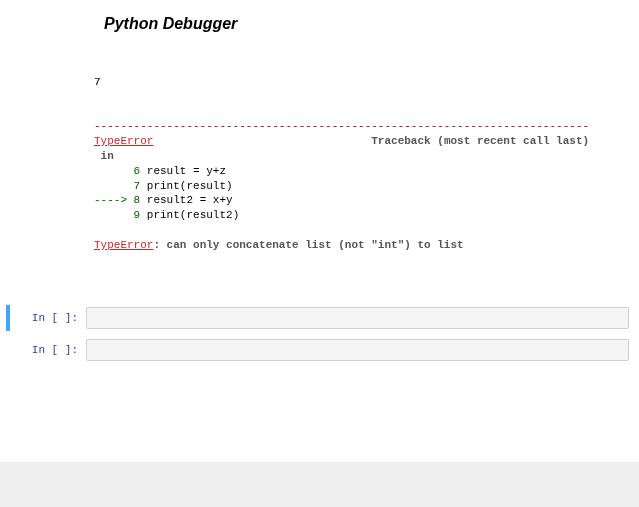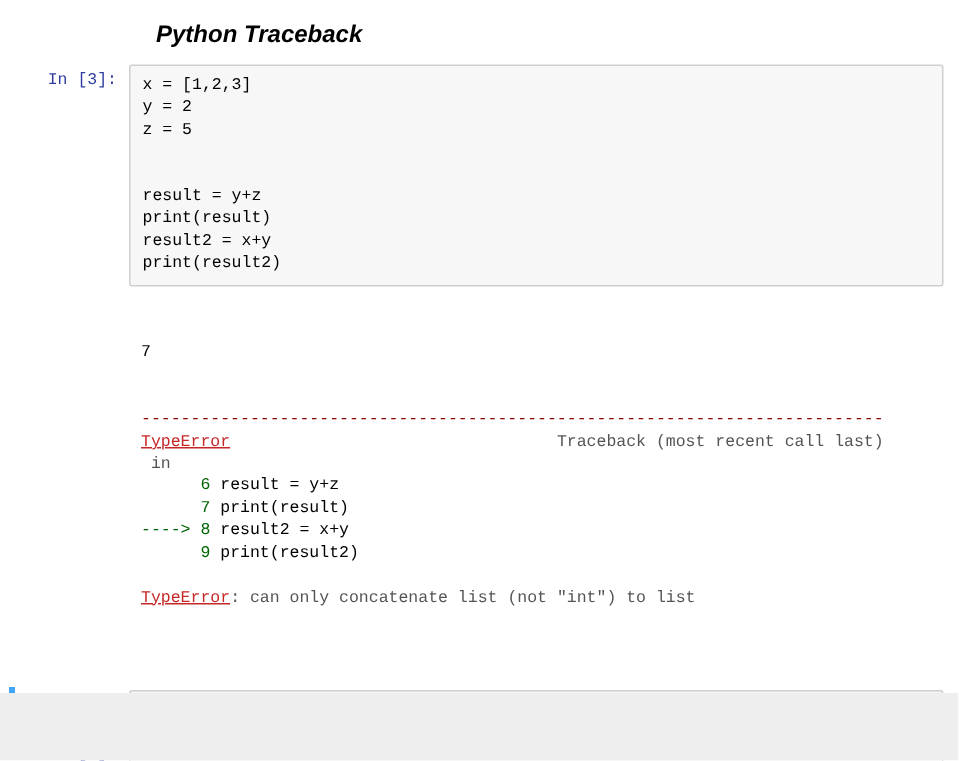--- a/index.html
+++ b/index.html
@@ -68,51 +68,39 @@
     font-family: Menlo, Monaco, Consolas, "Courier New", monospace;
     font-size: 11px;
     line-height: 1.35;
     white-space: pre;
   }
   .stdout { color: #000; }
   .err-sep { color: #8B0000; }
   .err-name { color: #c62828; text-decoration: underline; }
   .err-cyan { color: #008b8b; }
   .err-green { color: #006400; }
-  .err-gray { color: #555; }
+  .err-gray { color: #555; font-weight: bold; }
   .footer-gray {
     position: absolute;
     left: 0;
     right: 0;
     bottom: 0;
     height: 45px;
     background: #eeeeee;
   }
 </style>
 </head>
 <body>
 
 <div class="notebook">
 
   <div class="title-cell">
-    <h1>Python Traceback</h1>
+    <h1>Python Debugger</h1>
   </div>
 
-  <div class="cell">
-    <div class="prompt prompt-in">In [3]:</div>
-    <div class="code-area" id="exec-code">x = [1,2,3]
-y = 2
-z = 5
-
-
-result = y+z
-print(result)
-result2 = x+y
-print(result2)</div>
-  </div>
 
   <div class="output-area">
     <div class="stdout">7</div>
     <div id="err-block"><span class="err-sep">---------------------------------------------------------------------------</span>
 <span class="err-name">TypeError</span>                                 <span class="err-gray">Traceback (most recent call last)</span>
 <span class="err-cyan"><ipython-input-3-2caabeb6aacc></ipython-input-3-2caabeb6aacc></span><span class="err-gray"> in </span><span class="err-cyan"><module></module></span>
       <span class="err-green">6</span> result = y+z
       <span class="err-green">7</span> print(result)
 <span class="err-green">----&gt; </span><span class="err-green">8</span> result2 = x+y
       <span class="err-green">9</span> print(result2)

